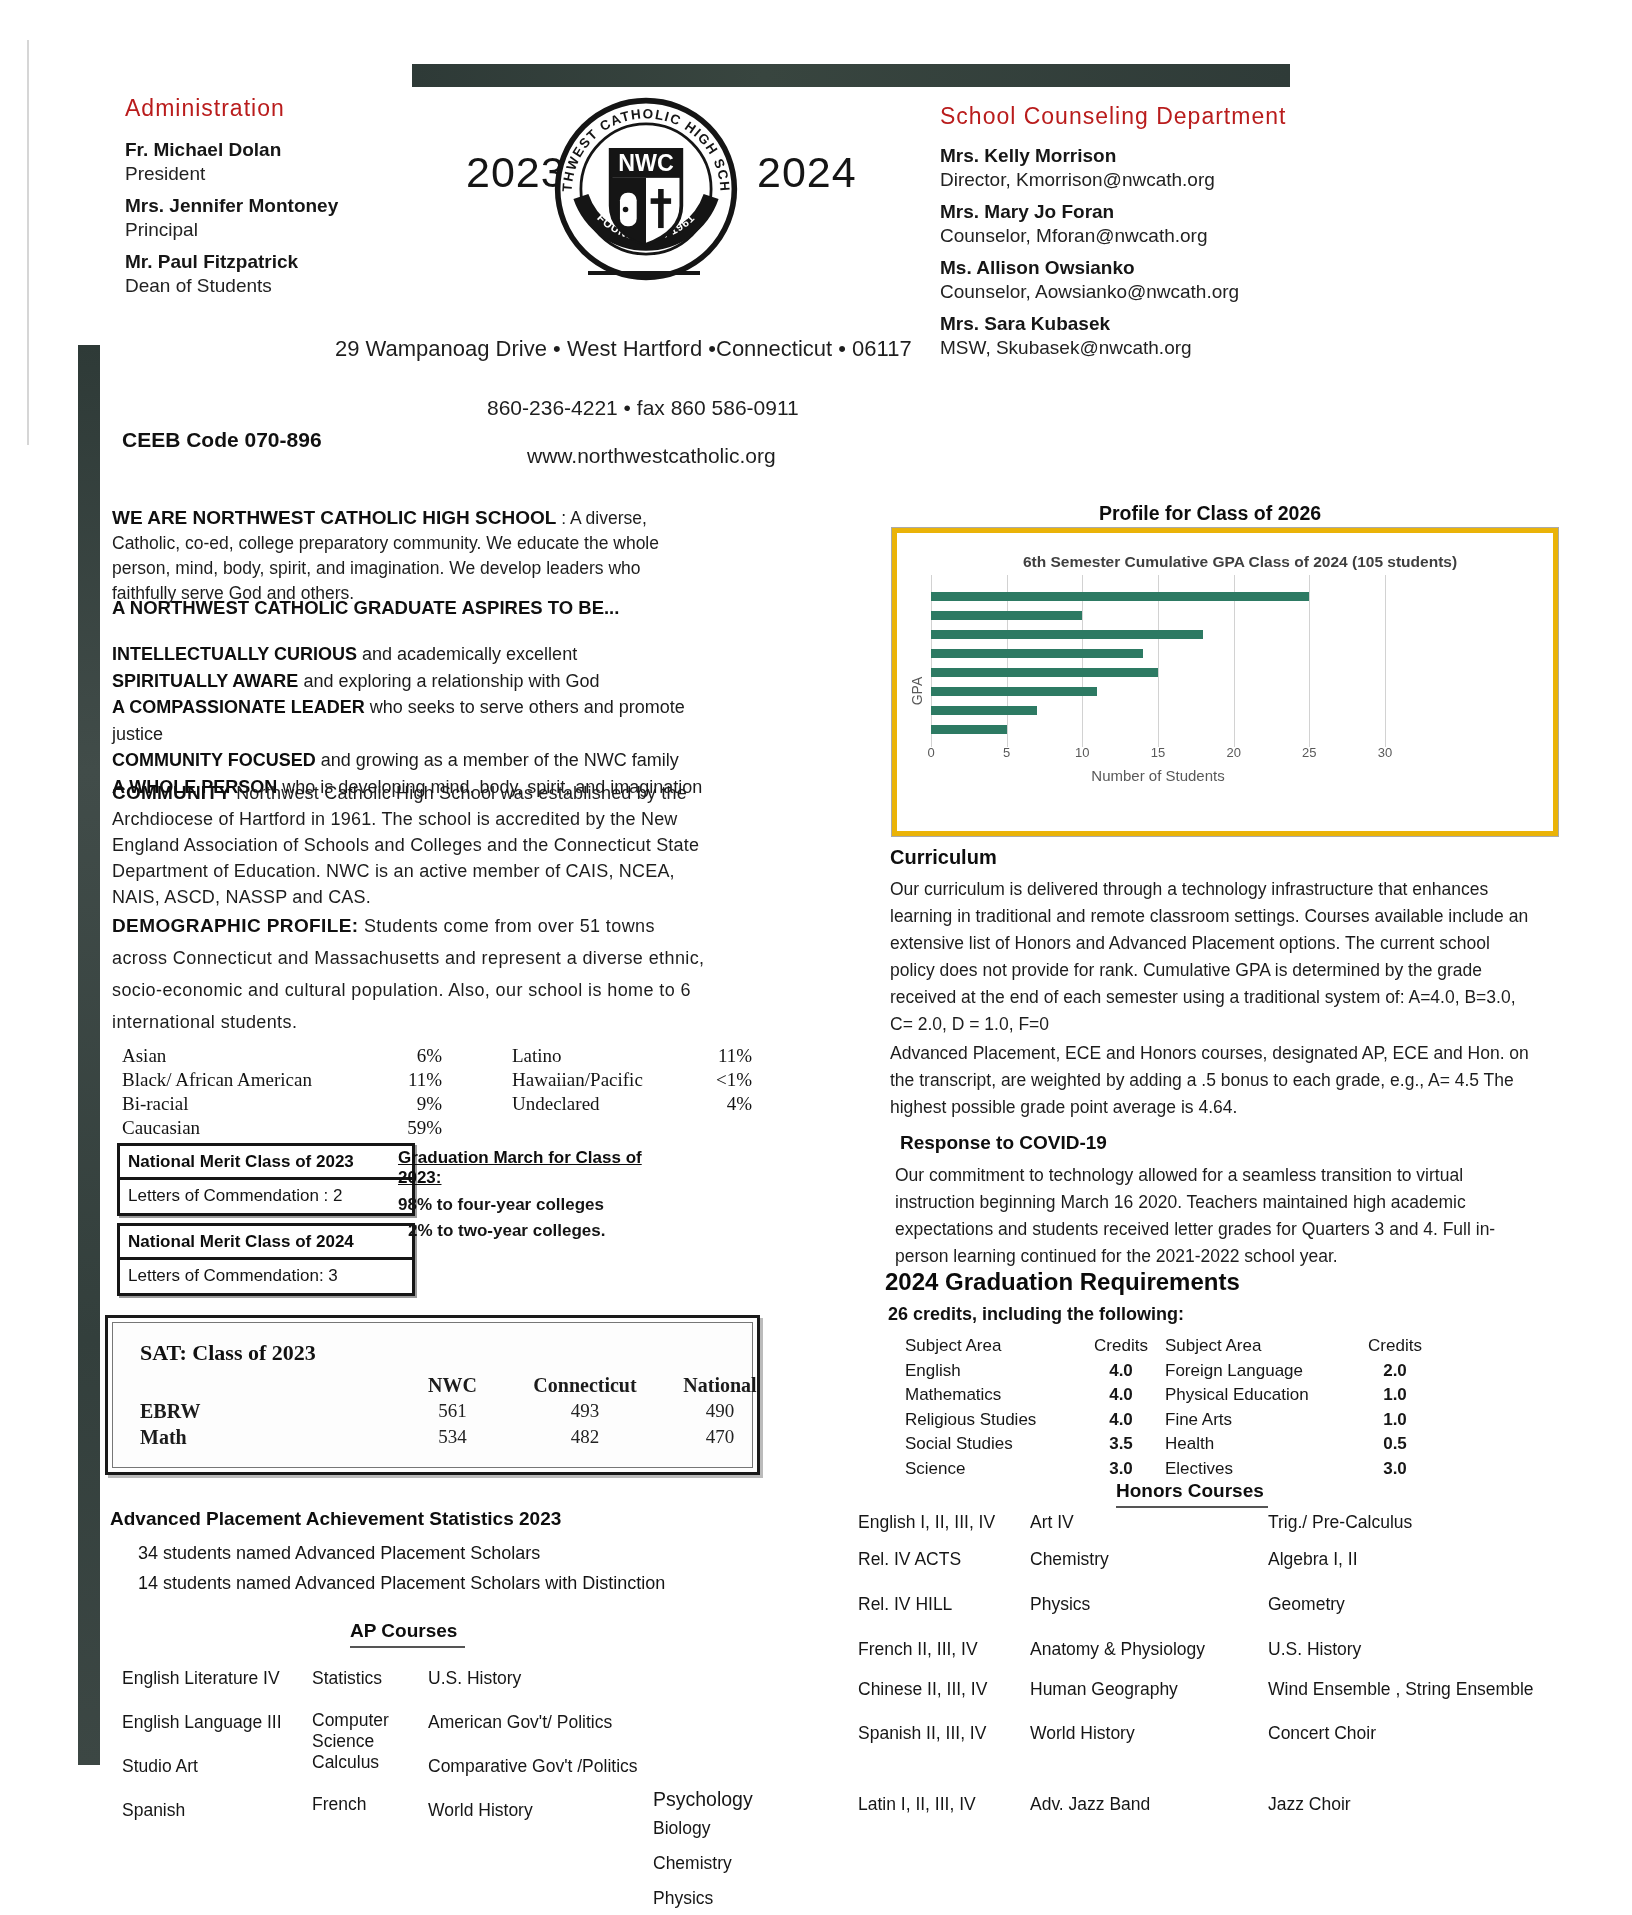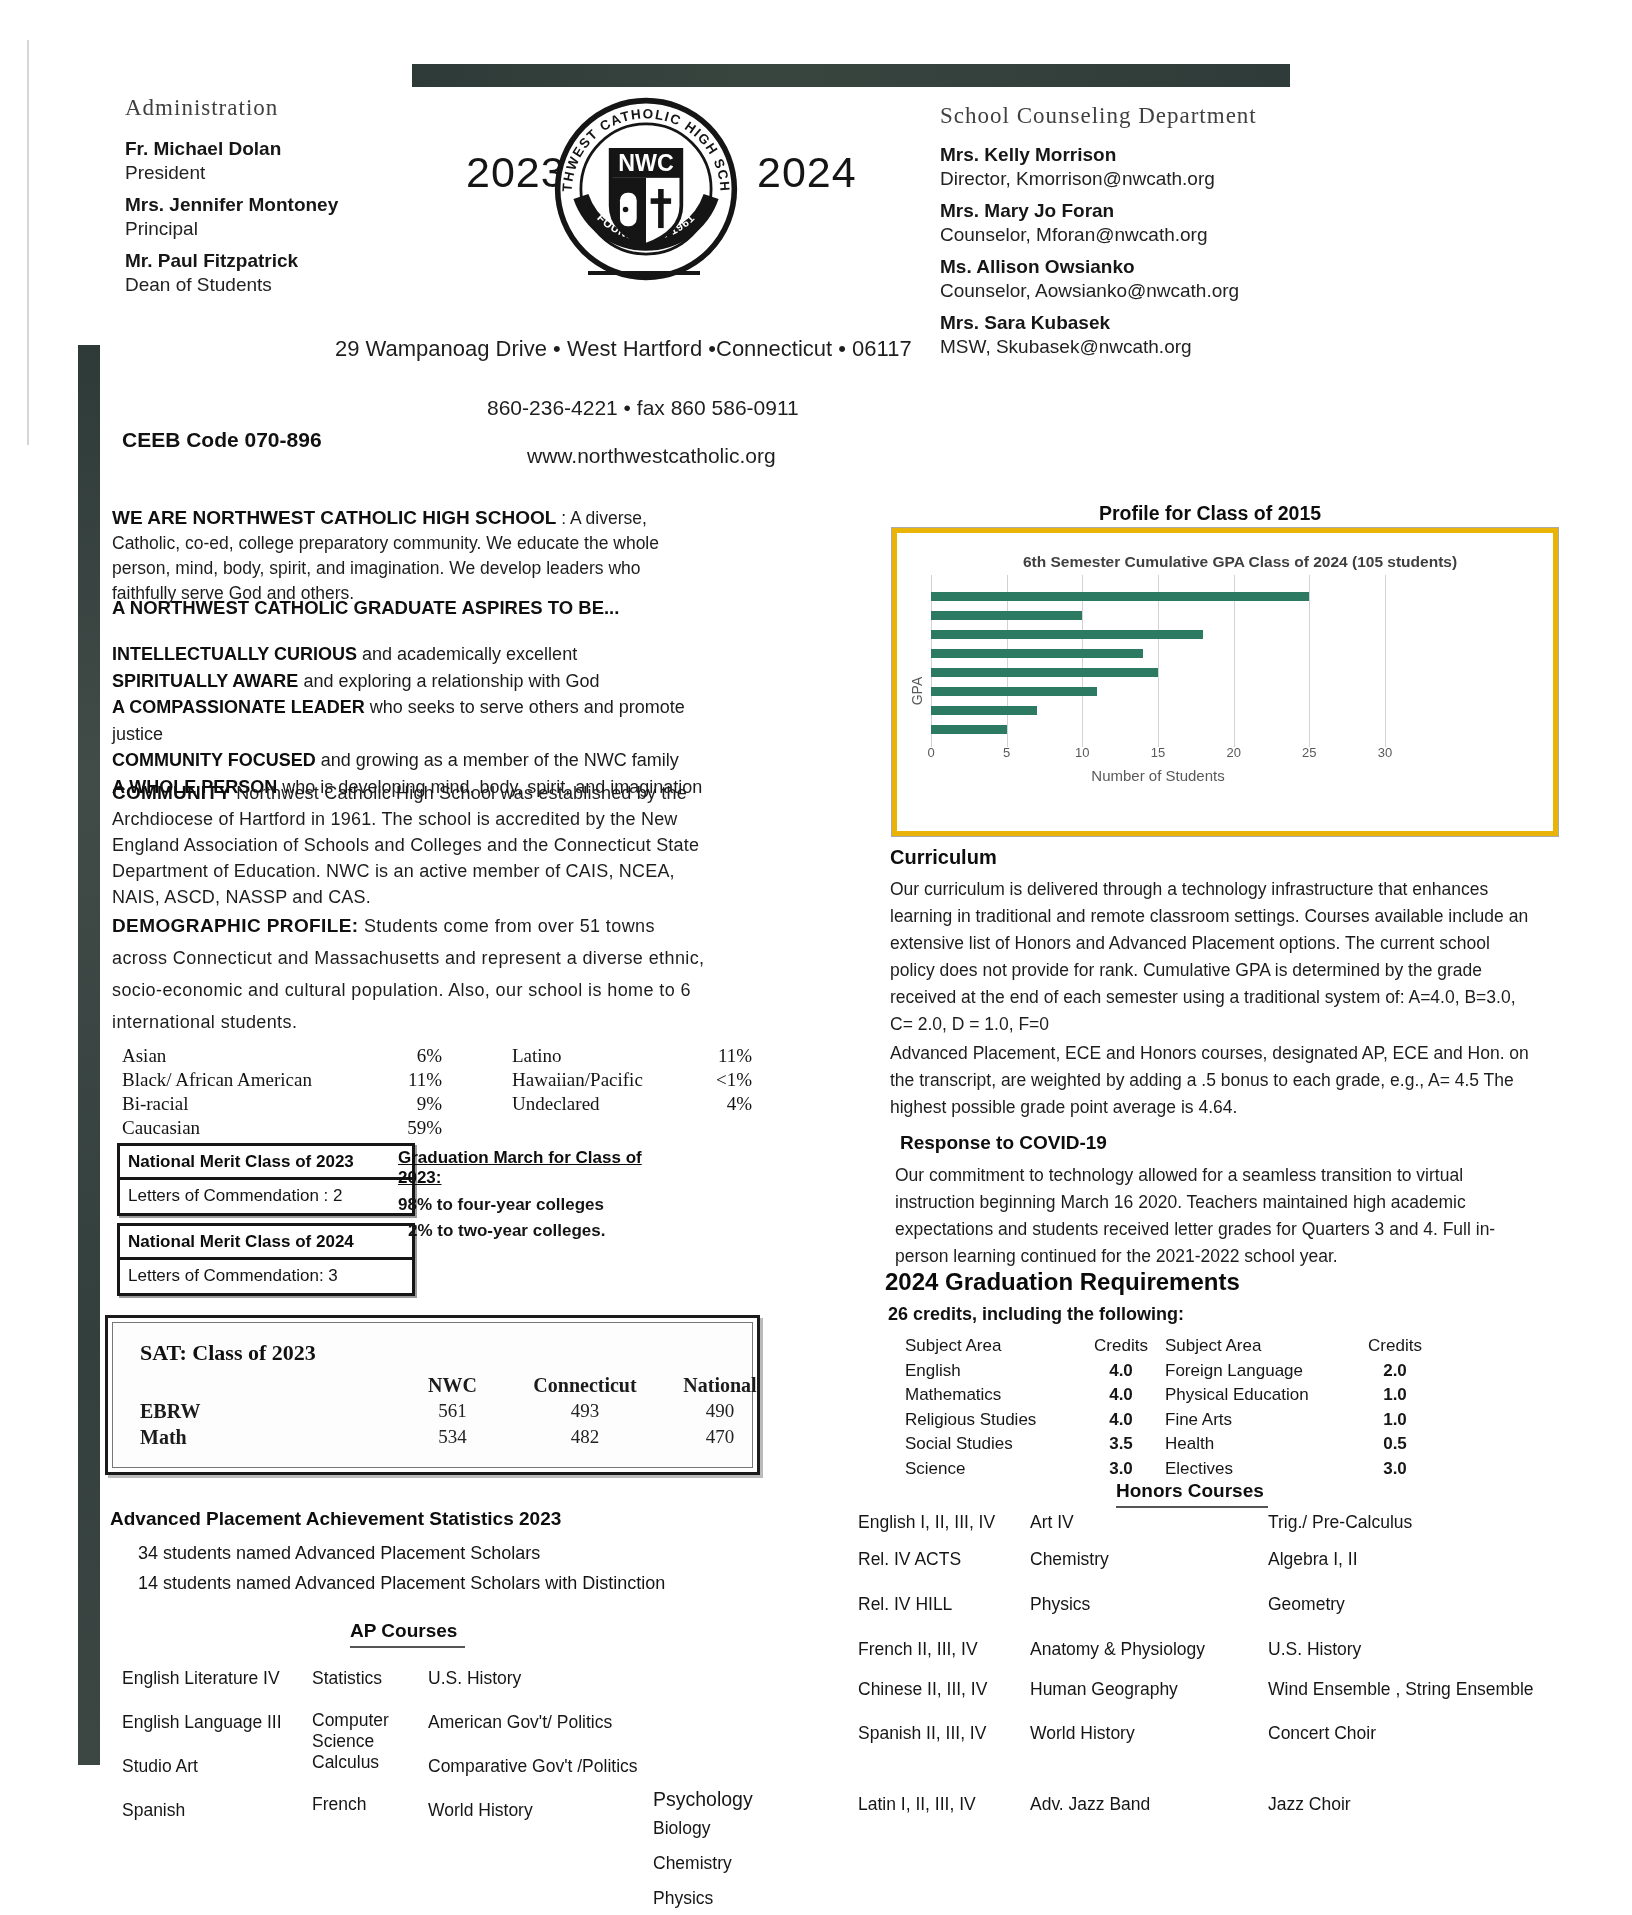--- a/index.html
+++ b/index.html
@@ -6,21 +6,21 @@
   .page{position:relative;width:1632px;height:1915px;background:#ffffff;overflow:hidden;
         font-family:"Liberation Sans",sans-serif;color:#1c1c1c;}
   .abs{position:absolute;}
 
   
   .top-bar{left:412px;top:64px;width:878px;height:23px;background:linear-gradient(90deg,#2e3a37,#38453f 40%,#2f3b38);}
   .left-bar{left:78px;top:345px;width:22px;height:1420px;background:linear-gradient(180deg,#2e3a37,#414c49 30%,#333f3c 70%,#3c4744);}
   .artifact-line{left:27px;top:40px;width:2px;height:405px;background:#d6d6d6;}
 
   
-  .serif-title{font-family:Liberation Serif, serif;font-size:23px;color:#404040;letter-spacing:1px;}
+  .serif-title{font-family:Liberation Sans, sans-serif;font-size:23px;color:#b91c1c;letter-spacing:1px;}
   .person{margin-bottom:9px;}
   .person-name{font-weight:bold;font-size:19px;line-height:24px;color:#161616;}
   .person-role{font-size:19px;line-height:23px;color:#222;}
   .year{font-size:43px;color:#151515;letter-spacing:1px;}
   .addr{font-size:22px;color:#1e1e1e;}
   .phone{font-size:21px;color:#1e1e1e;}
   .ceeb{font-size:21px;font-weight:bold;color:#111;}
   .website{font-size:21px;color:#1e1e1e;}
   .seal-underline{left:588px;top:271px;width:112px;height:4px;background:#161616;}
 
@@ -306,21 +306,21 @@
       <div class="item">Comparative Gov't /Politics</div>
       <div class="item">World History</div>
     </div>
   <div class="abs ap-col" id="ap-col4" style="left:653px;top:1788px;width:150px;">
       <div class="item">Psychology</div>
       <div class="item">Biology</div>
       <div class="item">Chemistry</div>
       <div class="item">Physics</div>
     </div>
 
-  <div class="abs chart-heading" style="left:960px;top:502px;width:500px;">Profile for Class of 2015</div>
+  <div class="abs chart-heading" style="left:960px;top:502px;width:500px;">Profile for Class of 2026</div>
 
   <div class="abs chart-box" id="chart-box">
     <div class="chart-title">6th Semester Cumulative GPA Class of 2024 (105 students)</div>
     <div class="ylab">GPA</div>
     <div class="chart-main">
       <div class="plot-wrap">
         <div class="plot-area" id="plot-area">
             <div class="gridline" style="left: 0%;"></div>
             <div class="gridline" style="left: 16.6667%;"></div>
             <div class="gridline" style="left: 33.3333%;"></div>

